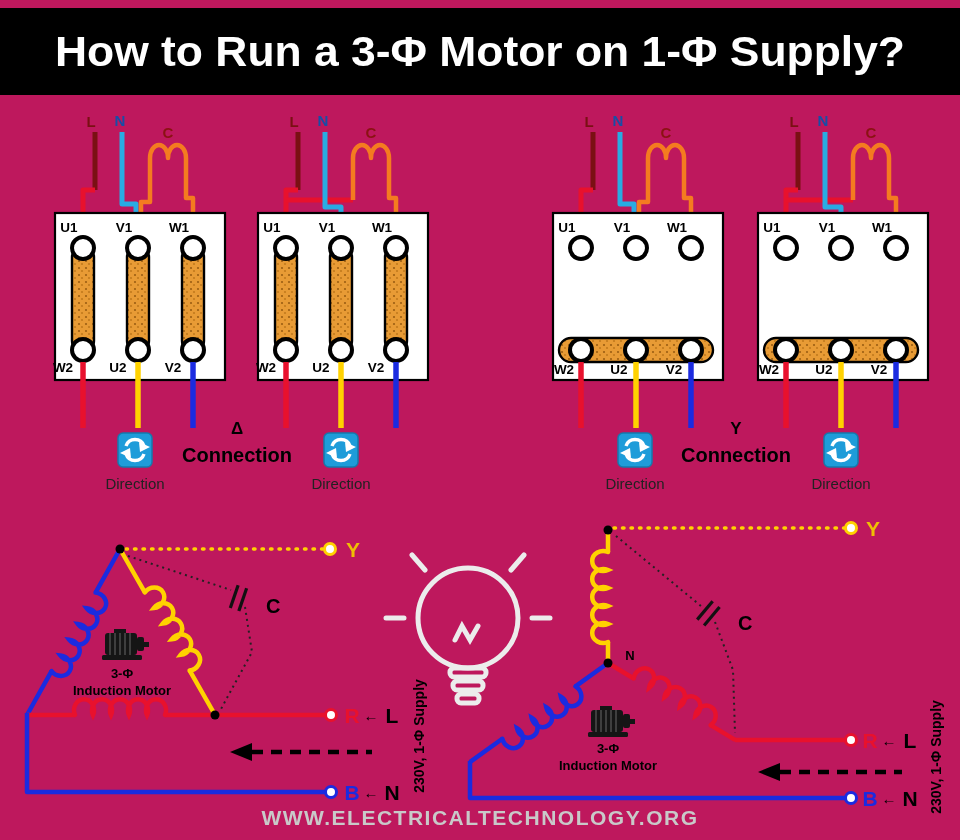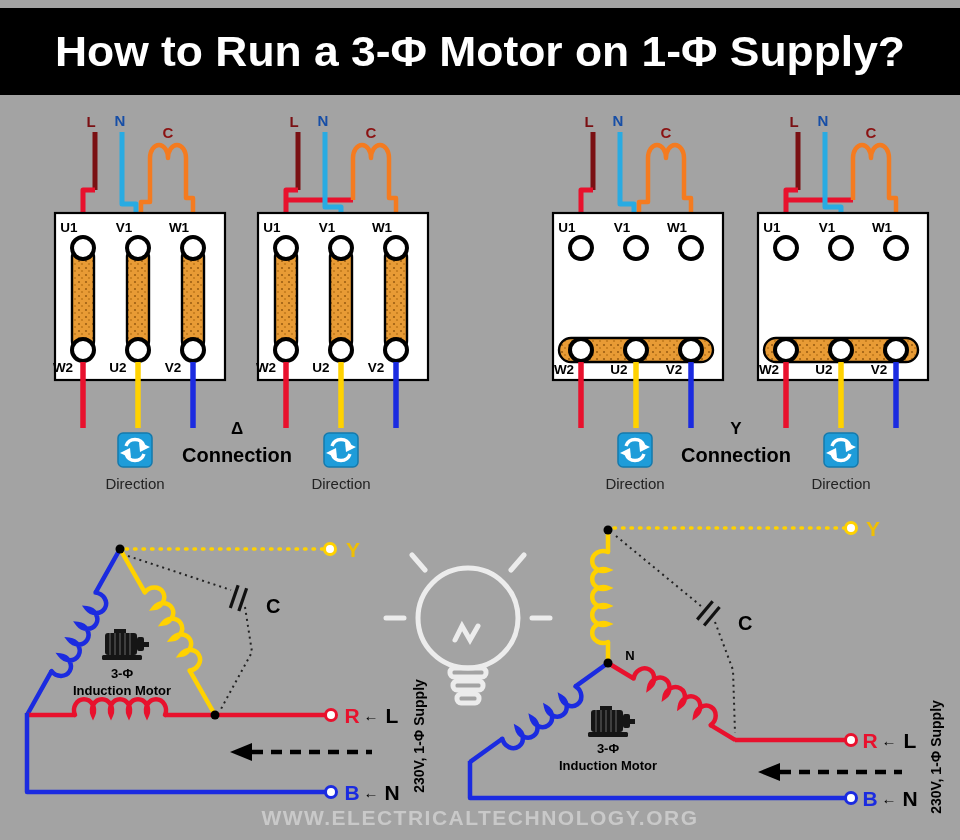--- a/index.html
+++ b/index.html
@@ -1,16 +1,16 @@
 <!DOCTYPE html>
 <html><head>
 <meta charset="utf-8">
 <style>
   html,body{margin:0;padding:0;background:#fff;}
-  .page{position:relative;width:960px;height:840px;background:#a3a3a3;overflow:hidden;}
+  .page{position:relative;width:960px;height:840px;background:#be185d;overflow:hidden;}
   svg{display:block;}
   text{font-family:"Liberation Sans","DejaVu Sans",sans-serif;}
   .title{font-size:42px;font-weight:bold;fill:#fff;text-anchor:middle;}
   .slabel{font-size:15px;font-weight:bold;text-anchor:middle;}
   .c-l{fill:#7A1013;} .c-n{fill:#174EA6;} .c-c{fill:#8B1212;}
   .tlabel{font-size:13.5px;font-weight:bold;text-anchor:middle;fill:#000;}
   .connsym{font-size:17px;font-weight:bold;text-anchor:middle;fill:#000;}
   .connword{font-size:20px;font-weight:bold;text-anchor:middle;fill:#000;}
   .dirlabel{font-size:15px;text-anchor:middle;fill:#222;}
   .bigletter{font-size:21px;font-weight:bold;text-anchor:middle;}

